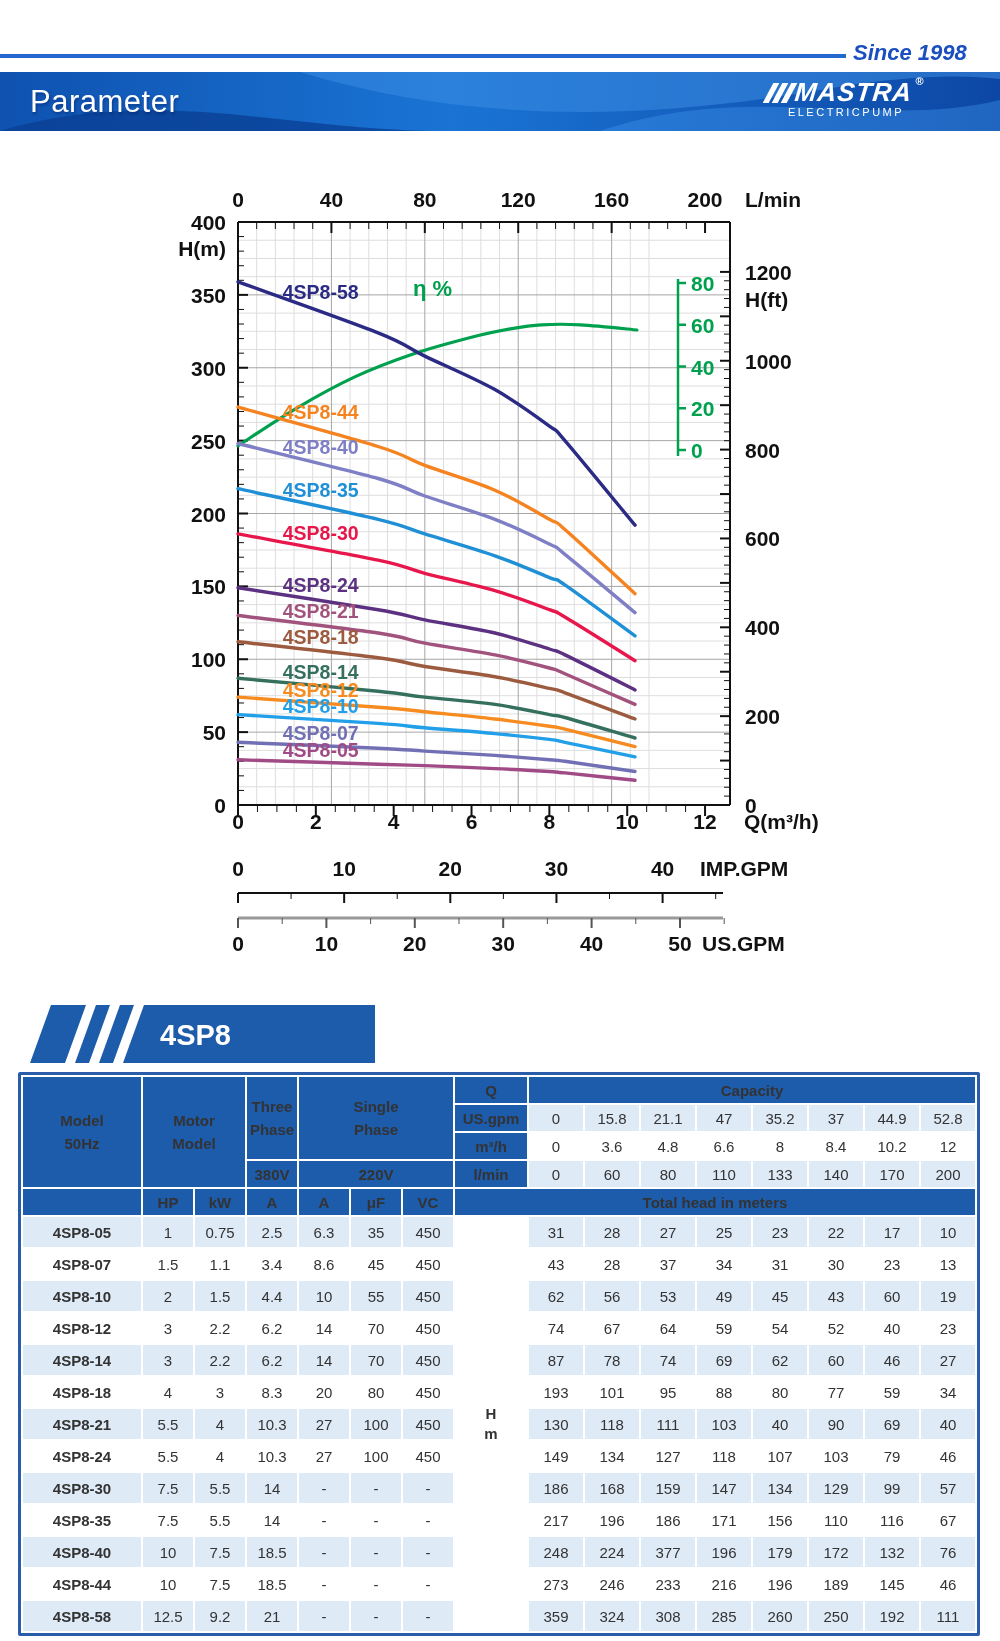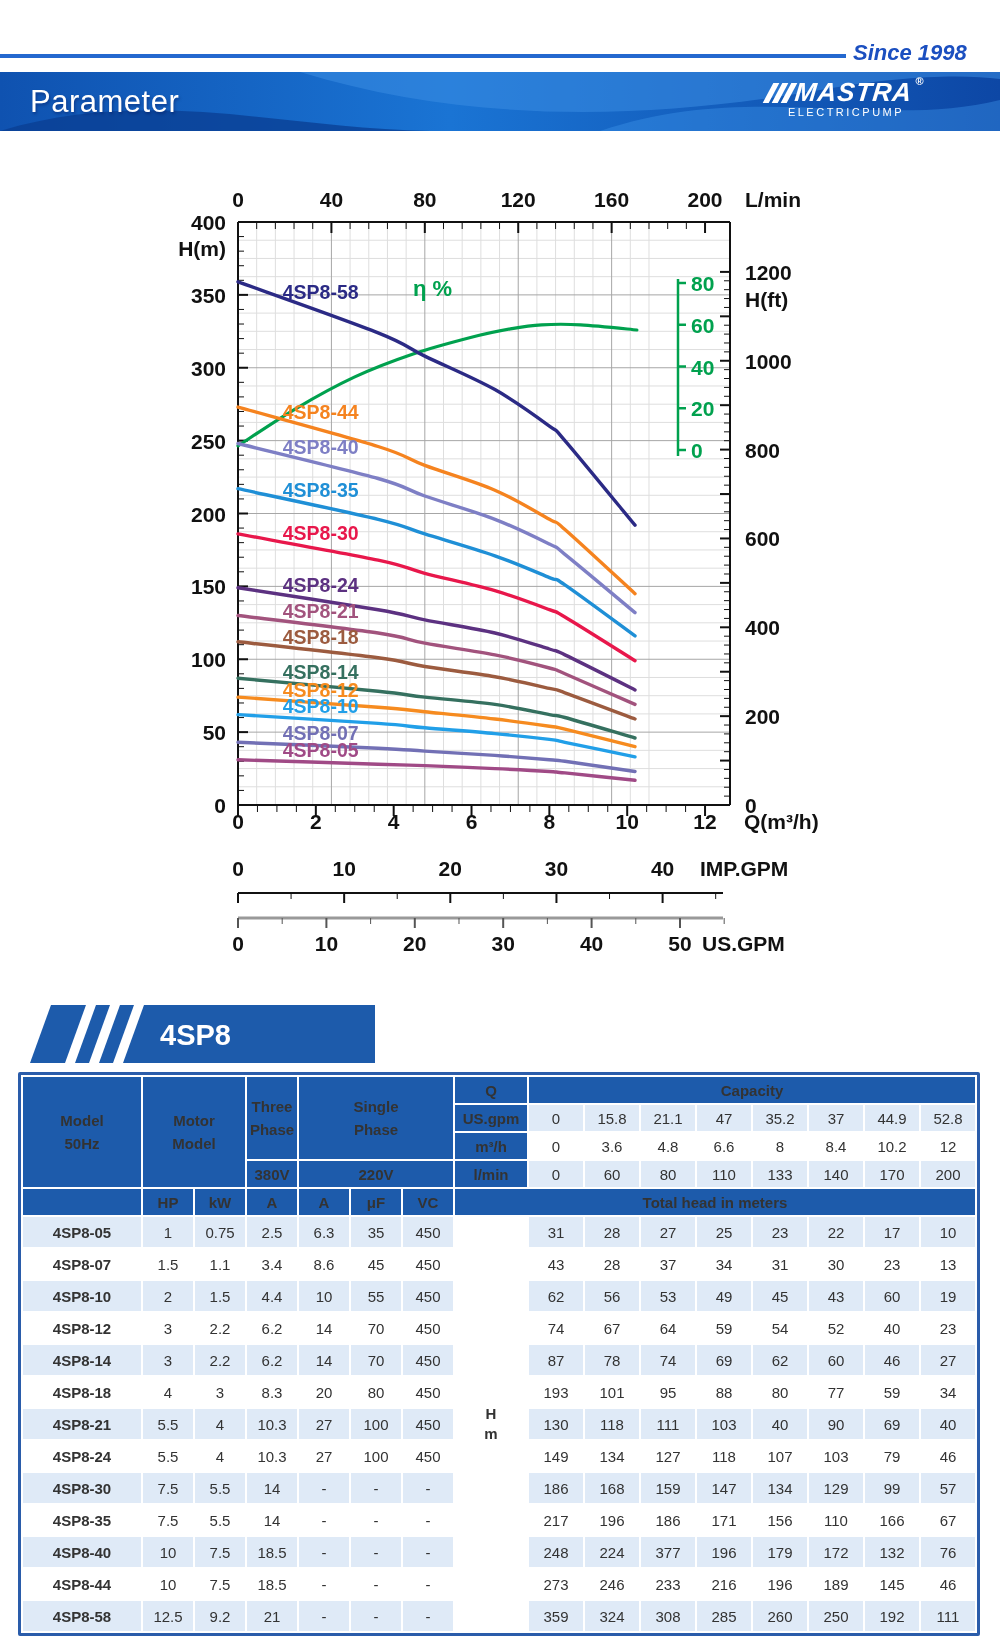--- a/index.html
+++ b/index.html
@@ -663,21 +663,21 @@
             <td class="rowB drow">14</td>
             <td class="rowB drow">-</td>
             <td class="rowB drow">-</td>
             <td class="rowB drow">-</td>
             <td class="rowB drow">217</td>
             <td class="rowB drow">196</td>
             <td class="rowB drow">186</td>
             <td class="rowB drow">171</td>
             <td class="rowB drow">156</td>
             <td class="rowB drow">110</td>
-            <td class="rowB drow">166</td>
+            <td class="rowB drow">116</td>
             <td class="rowB drow">67</td>
           </tr>
           <tr>
             <td class="rowA modelcell drow">4SP8-40</td>
             <td class="rowA drow">10</td>
             <td class="rowA drow">7.5</td>
             <td class="rowA drow">18.5</td>
             <td class="rowA drow">-</td>
             <td class="rowA drow">-</td>
             <td class="rowA drow">-</td>

